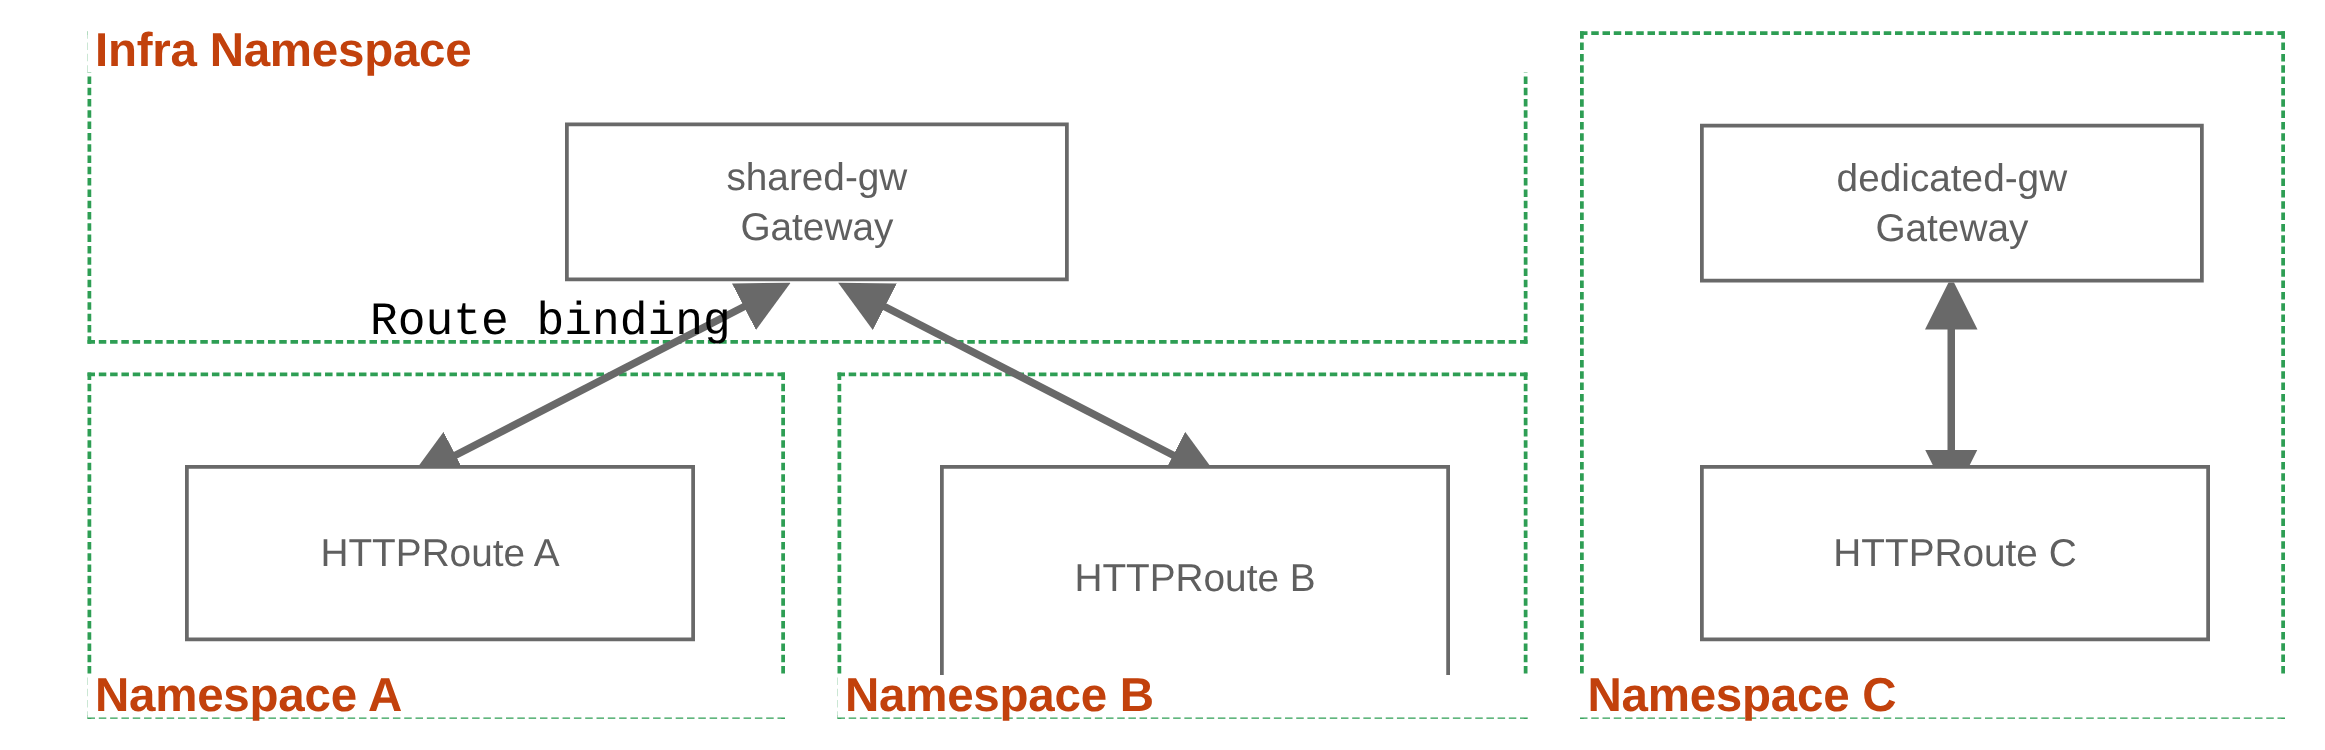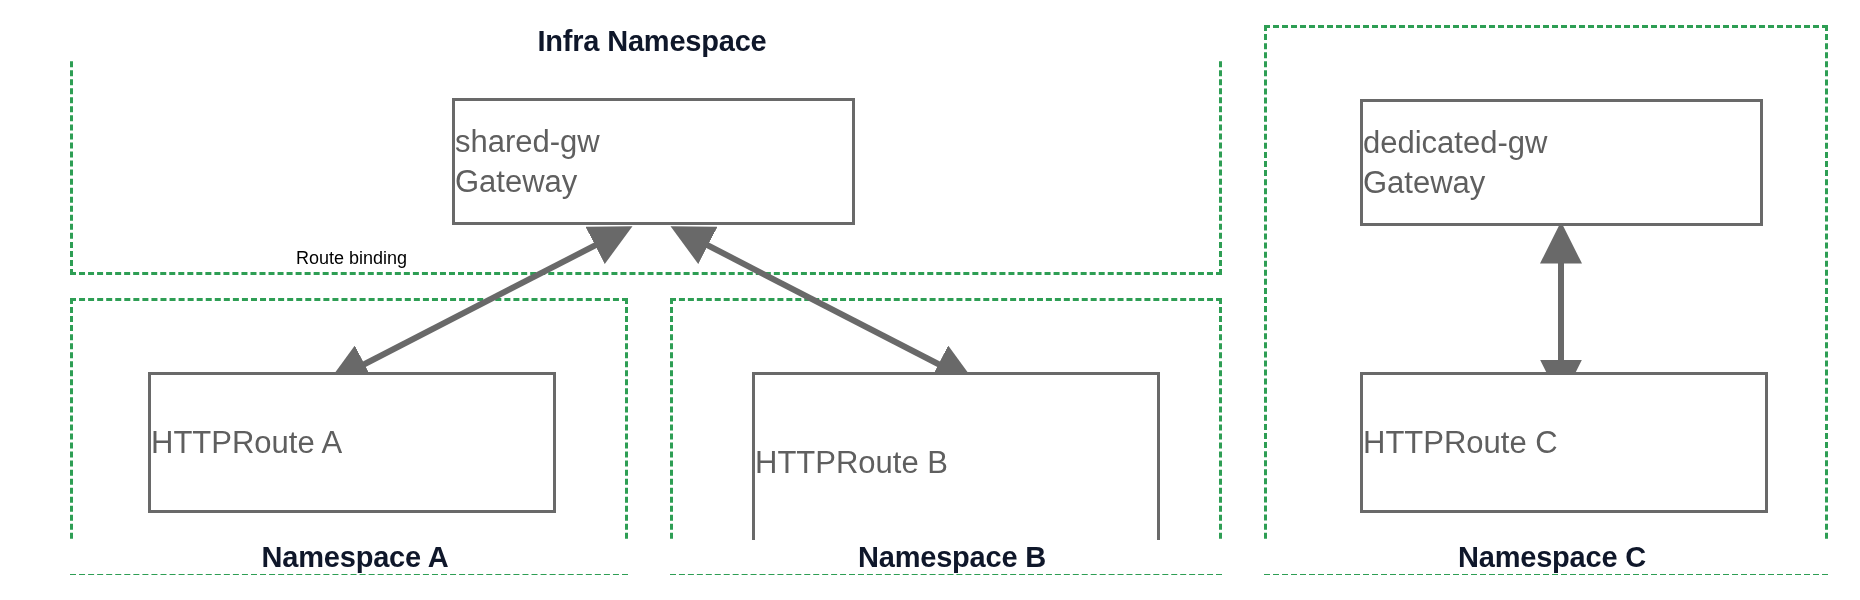--- a/index.html
+++ b/index.html
@@ -23,60 +23,61 @@
   
   .ns-box {
     position: absolute;
     border: 3px dashed #2e9e54;
     background: transparent;
     box-sizing: border-box;
     z-index: 1;
   }
   .ns-label {
     position: absolute;
-    color: #0f172a;
+    color: #c2410c;
     font-weight: bold;
-    font-size: 29px;
+    font-size: 38px;
     letter-spacing: -0.2px;
     white-space: nowrap;
-    text-align: center;
+    text-align: left;
     z-index: 6;
     background: #ffffff;
     padding: 0 6px;
     line-height: 34px;
   }
 
   
   .res-box {
     position: absolute;
     border: 3px solid #696969;
     background: #ffffff;
     box-sizing: border-box;
     display: flex;
     flex-direction: column;
-    align-items: flex-start;
+    align-items: center;
     justify-content: center;
     color: #5f5f5f;
     font-size: 31px;
     line-height: 40px;
     text-align: center;
     z-index: 5;
     white-space: nowrap;
   }
   .res-box .line2 { display: block; }
 
   
   .edge-label {
     position: absolute;
     color: #000000;
-    font-size: 18px;
+    font-size: 37px;
     line-height: 30px;
     white-space: nowrap;
     z-index: 7;
     background: transparent;
+    font-family: Liberation Mono, monospace;
   }
 
   
   #arrow-layer {
     position: absolute;
     left: 0;
     top: 0;
     width: 1860px;
     height: 600px;
     z-index: 4;

